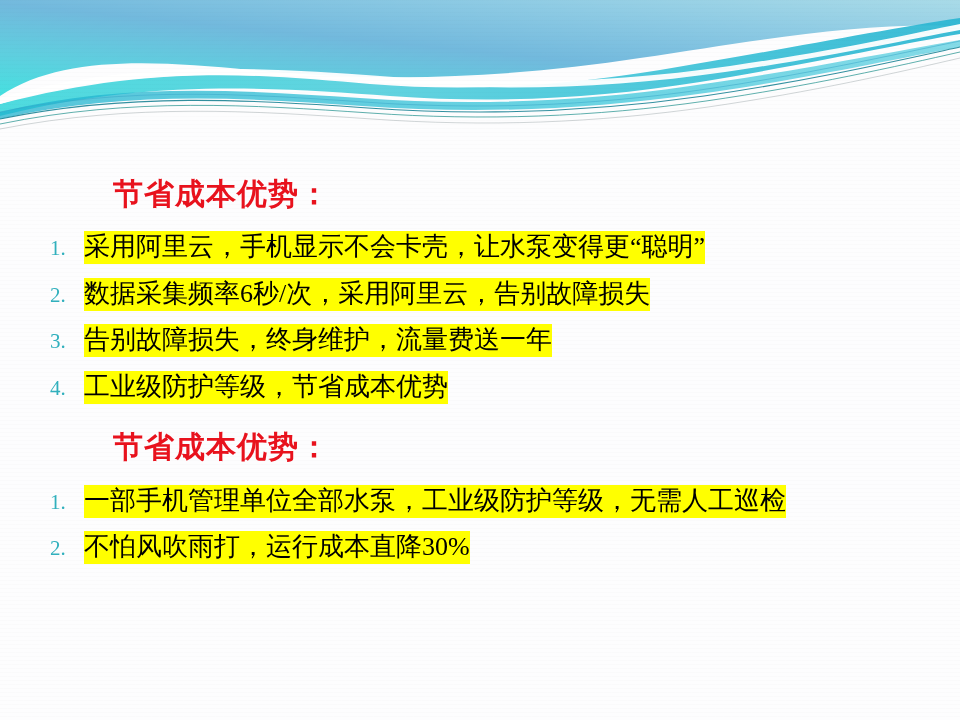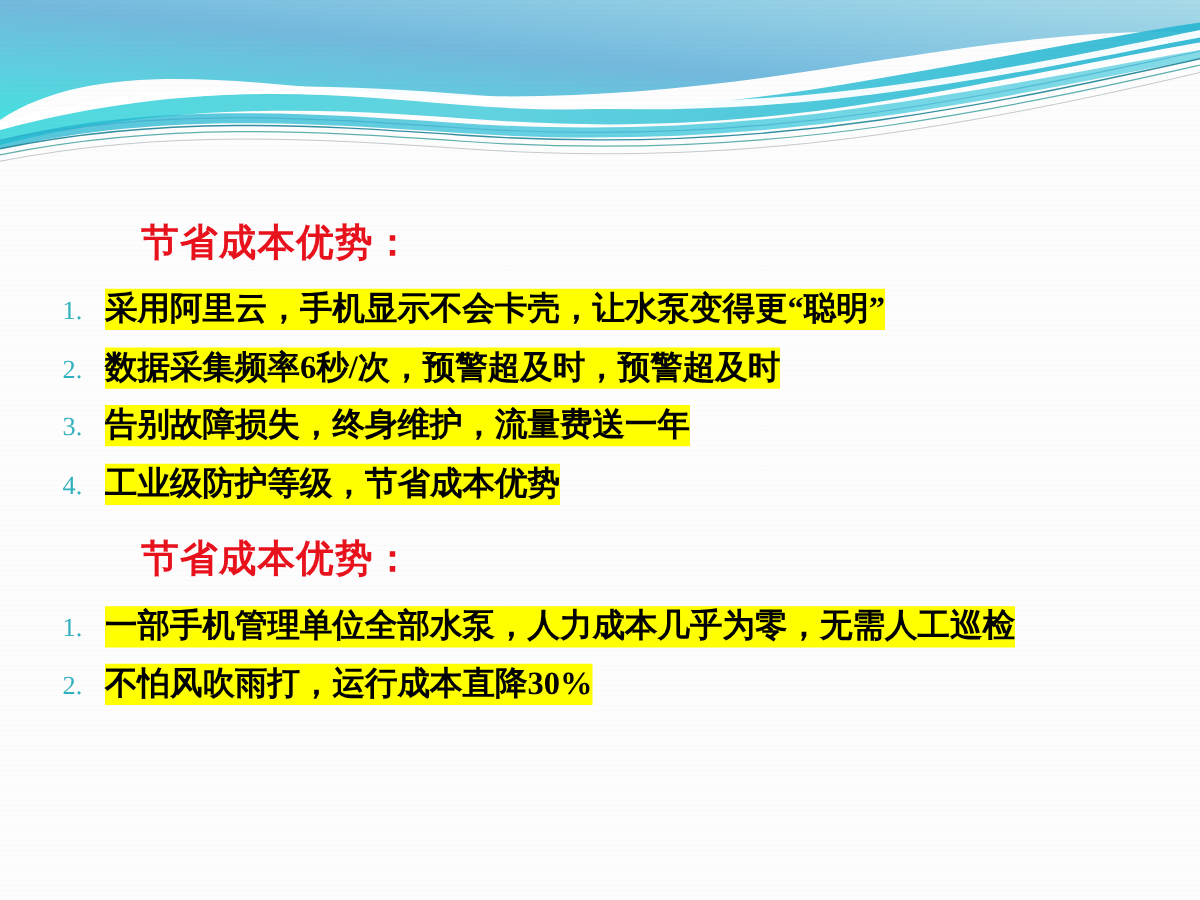--- a/index.html
+++ b/index.html
@@ -88,21 +88,20 @@
     text-align: left;
   }
 
   .bullet-text {
     color: #000000;
     font-size: 26px;
     line-height: 1.15;
     background-color: #ffff00;
     font-family: "Liberation Serif", "DejaVu Serif", serif;
     padding: 1px 0 2px 0;
-    font-weight: bold;
   }
 
   
   #heading-1 { left: 113px; top: 174px; }
   #heading-2 { left: 113px; top: 427px; }
 
   
   #bullet-1-1 { left: 50px; top: 231px; }
   #bullet-1-2 { left: 50px; top: 278px; }
   #bullet-1-3 { left: 50px; top: 324px; }
@@ -172,38 +171,38 @@
 
     <div class="section-heading" id="heading-1">节省成本优势：</div>
 
     <div class="bullet-row" id="bullet-1-1">
       <span class="bullet-marker">1.</span>
       <span class="bullet-text">采用阿里云，手机显示不会卡壳，让水泵变得更“聪明”</span>
     </div>
 
     <div class="bullet-row" id="bullet-1-2">
       <span class="bullet-marker">2.</span>
-      <span class="bullet-text">数据采集频率6秒/次，预警超及时，预警超及时</span>
+      <span class="bullet-text">数据采集频率6秒/次，采用阿里云，告别故障损失</span>
     </div>
 
     <div class="bullet-row" id="bullet-1-3">
       <span class="bullet-marker">3.</span>
       <span class="bullet-text">告别故障损失，终身维护，流量费送一年</span>
     </div>
 
     <div class="bullet-row" id="bullet-1-4">
       <span class="bullet-marker">4.</span>
       <span class="bullet-text">工业级防护等级，节省成本优势</span>
     </div>
 
     <div class="section-heading" id="heading-2">节省成本优势：</div>
 
     <div class="bullet-row" id="bullet-2-1">
       <span class="bullet-marker">1.</span>
-      <span class="bullet-text">一部手机管理单位全部水泵，人力成本几乎为零，无需人工巡检</span>
+      <span class="bullet-text">一部手机管理单位全部水泵，工业级防护等级，无需人工巡检</span>
     </div>
 
     <div class="bullet-row" id="bullet-2-2">
       <span class="bullet-marker">2.</span>
       <span class="bullet-text">不怕风吹雨打，运行成本直降30%</span>
     </div>
 
   </div>
 </div>
 

